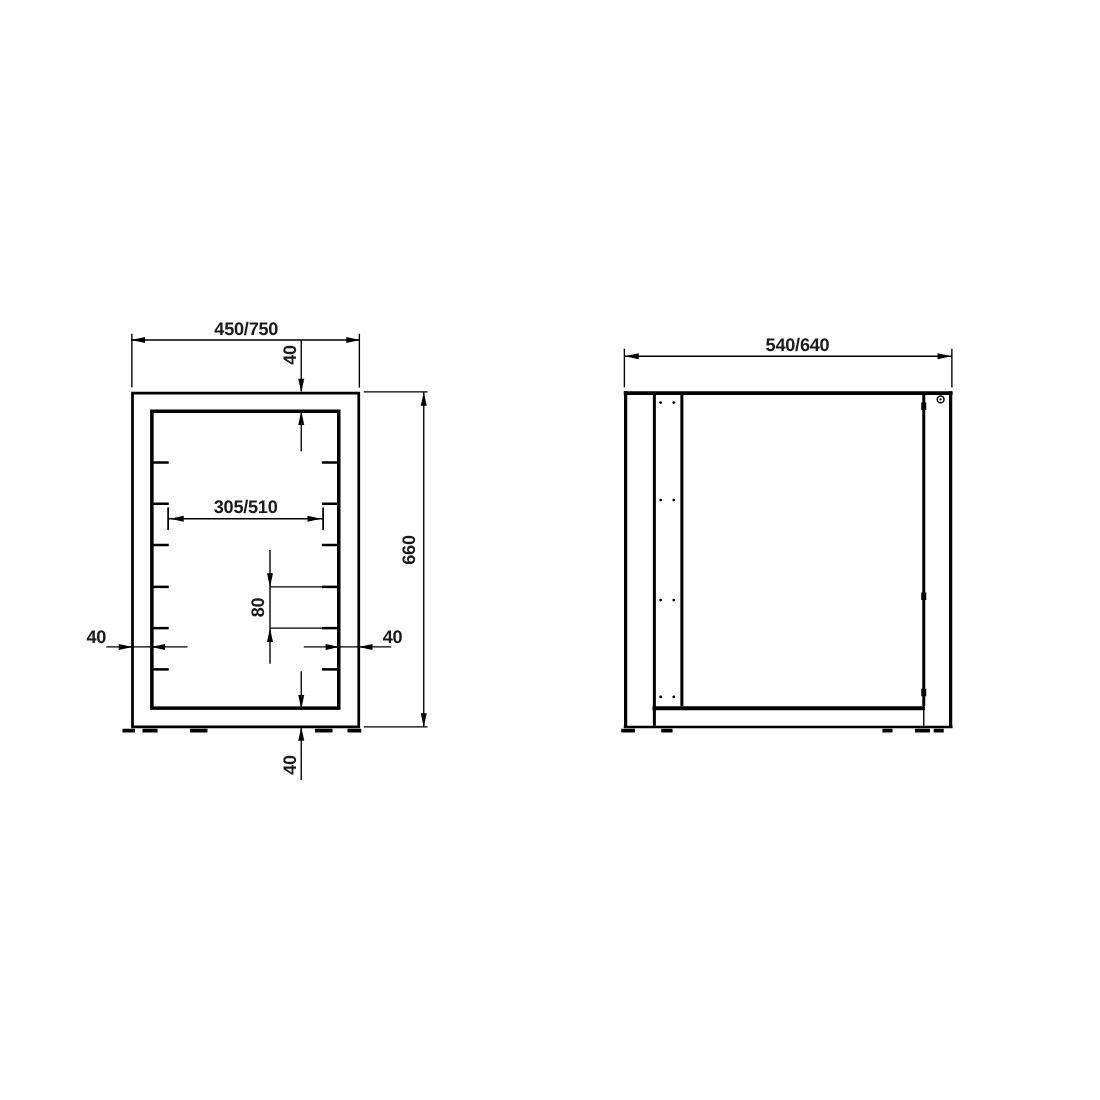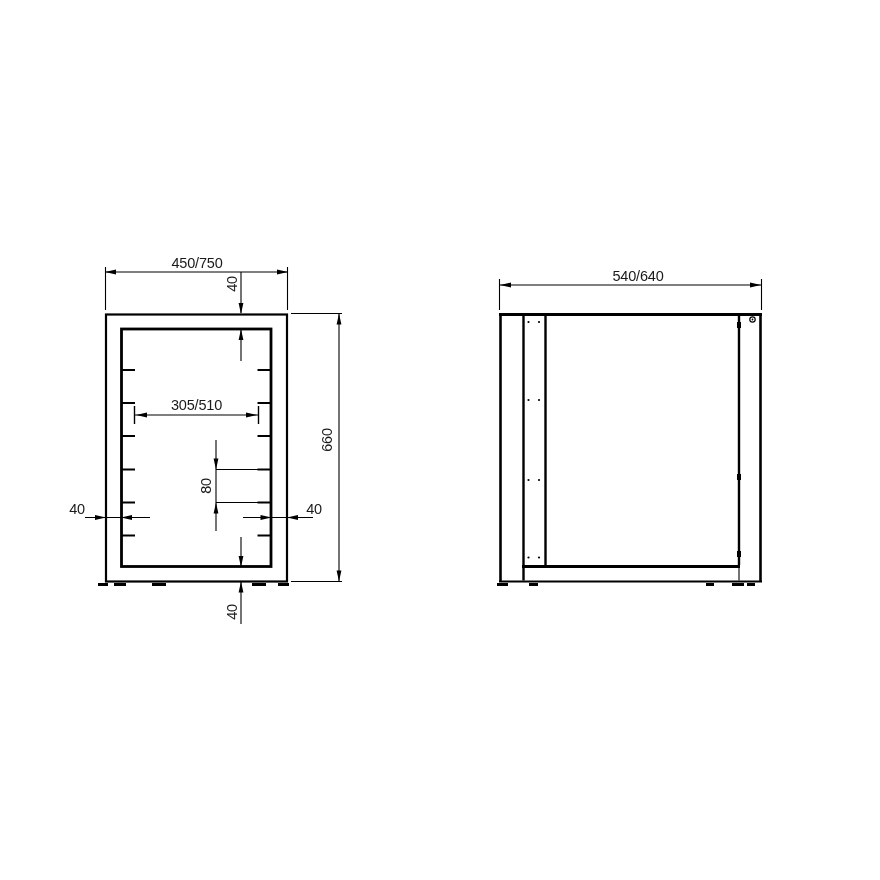--- a/index.html
+++ b/index.html
@@ -1,16 +1,16 @@
 <!DOCTYPE html>
 <html><head>
 <meta charset="utf-8">
 <style>
   html,body{margin:0;padding:0;background:#ffffff;}
-  .canvas{position:relative;width:880px;height:880px;background:#ffffff;overflow:hidden;}
+  .canvas{position:relative;width:880px;height:880px;background:#ffffff;overflow:hidden;font-weight:bold;}
   svg{position:absolute;left:0;top:0;}
   .thin{stroke:#000;stroke-width:1.1;fill:none;}
   .med{stroke:#000;stroke-width:1.4;fill:none;}
   .outer{stroke:#000;stroke-width:2.2;fill:none;}
   .inner{stroke:#000;stroke-width:2.8;fill:none;}
   .tick{stroke:#000;stroke-width:2;fill:none;}
   .s24{stroke:#000;stroke-width:2.4;fill:none;}
   .s26{stroke:#000;stroke-width:2.6;fill:none;}
   .s30{stroke:#000;stroke-width:3;fill:none;}
   .s32{stroke:#000;stroke-width:3.2;fill:none;}

